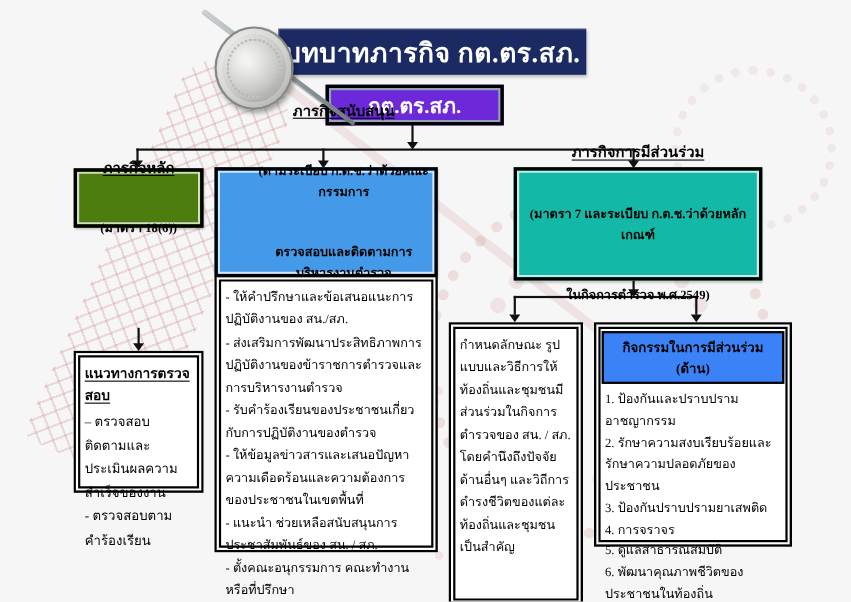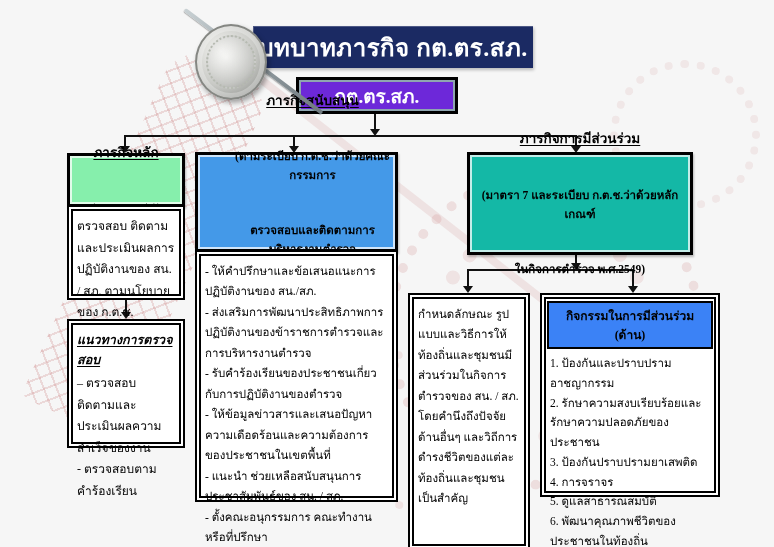--- a/index.html
+++ b/index.html
@@ -42,33 +42,33 @@
 
   
   .cl{position:absolute;z-index:1;background:#111;}
   .ah{position:absolute;z-index:1;width:0;height:0;border-left:5px solid transparent;
       border-right:5px solid transparent;border-top:7px solid #111;}
 
   
   .hdr{position:absolute;z-index:2;border:3px solid #000;
     box-shadow:inset 0 0 0 2px rgba(255,255,255,.75), 1px 2px 2px rgba(0,0,0,.25);
     display:flex;flex-direction:column;justify-content:center;align-items:center;text-align:center;padding:3px 4px;}
-  .hdr-cyan{background:#86efac;}
+  .hdr-cyan{background:#4d7c0f;}
   .hdr-blue{background:#4499e8;}
   .hdr-steel{background:#14b8a6;}
   .hdr-title{font-weight:bold;font-size:13.5px;text-decoration:underline;text-underline-offset:2px;line-height:1.6;}
   .subline{font-weight:bold;font-size:11.5px;line-height:1.65;margin-top:36px;}
 
   .wbox{position:absolute;z-index:2;background:#fff;border:2px solid #000;
     box-shadow:inset 0 0 0 2px #fff, inset 0 0 0 4px #000;}
   .pad{padding:9px 8px;}
   .btext{font-size:12px;line-height:1.8;font-weight:500;}
   .bullet{font-size:11.5px;line-height:1.78;}
   .box-title{font-size:12.5px;font-weight:bold;text-decoration:underline;text-underline-offset:2px;
-    margin-bottom:3px;line-height:1.6;font-style:italic;}
+    margin-bottom:3px;line-height:1.6;}
   .litem{font-size:11.5px;line-height:1.72;}
   .strip{border:2px solid #000;text-align:center;font-weight:bold;font-size:12px;padding:3px 1px;
     margin:1px 1px 5px 1px;background:#3b82f6;}
 
   
   .pos-lh{left:67px;top:153px;width:118px;height:54px;}
   .pos-lb{left:67px;top:205px;width:118px;height:95px;}
   .pos-lb2{left:67px;top:319px;width:118px;height:129px;}
   .pos-mh{left:195px;top:152px;width:203px;height:100px;padding-left:36px;}
   .pos-mb{left:195px;top:250px;width:203px;height:252px;}
@@ -117,23 +117,20 @@
   <div class="cl" style="left:632px;top:269px;width:2px;height:17px;"></div>
   <div class="ah" style="left:628px;top:286px;"></div>
 
   <div class="hdr hdr-cyan pos-lh">
     <div class="hdr-title">ภารกิจหลัก</div>
     <div>
 
     <div class="subline">(มาตรา 18(6))</div>
       </div>
   </div>
-  <div class="wbox pad pos-lb">
-    <div class="btext">ตรวจสอบ ติดตามและประเมินผลการปฏิบัติงานของ สน. / สภ. ตามนโยบายของ ก.ต.ช.</div>
-  </div>
   <div class="wbox pad pos-lb2">
     <div class="box-title">แนวทางการตรวจสอบ</div>
     <div>
 
     <div class="btext">– ตรวจสอบ ติดตามและประเมินผลความสำเร็จของงาน</div>
         <div class="btext">- ตรวจสอบตามคำร้องเรียน</div>
       </div>
   </div>
 
   <div class="hdr hdr-blue pos-mh">

